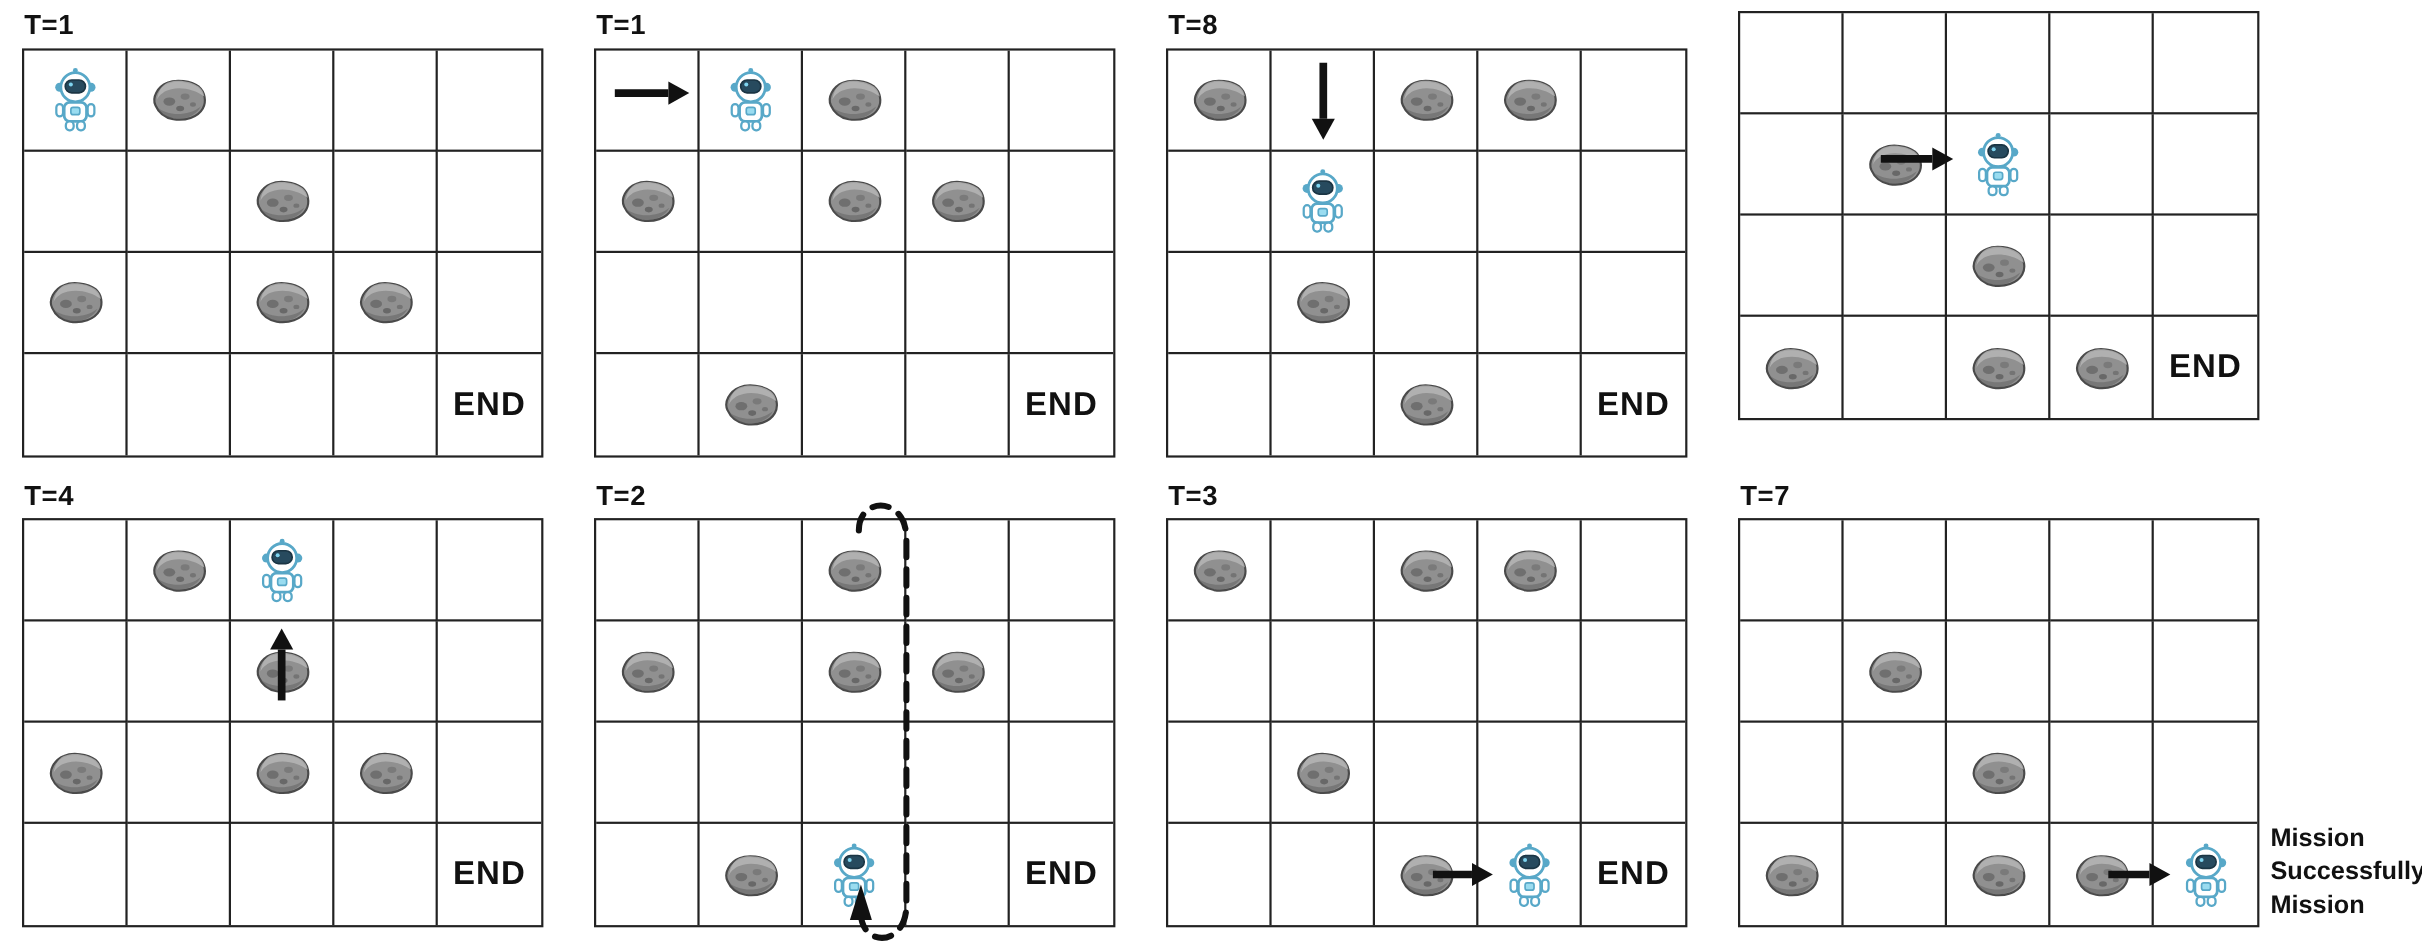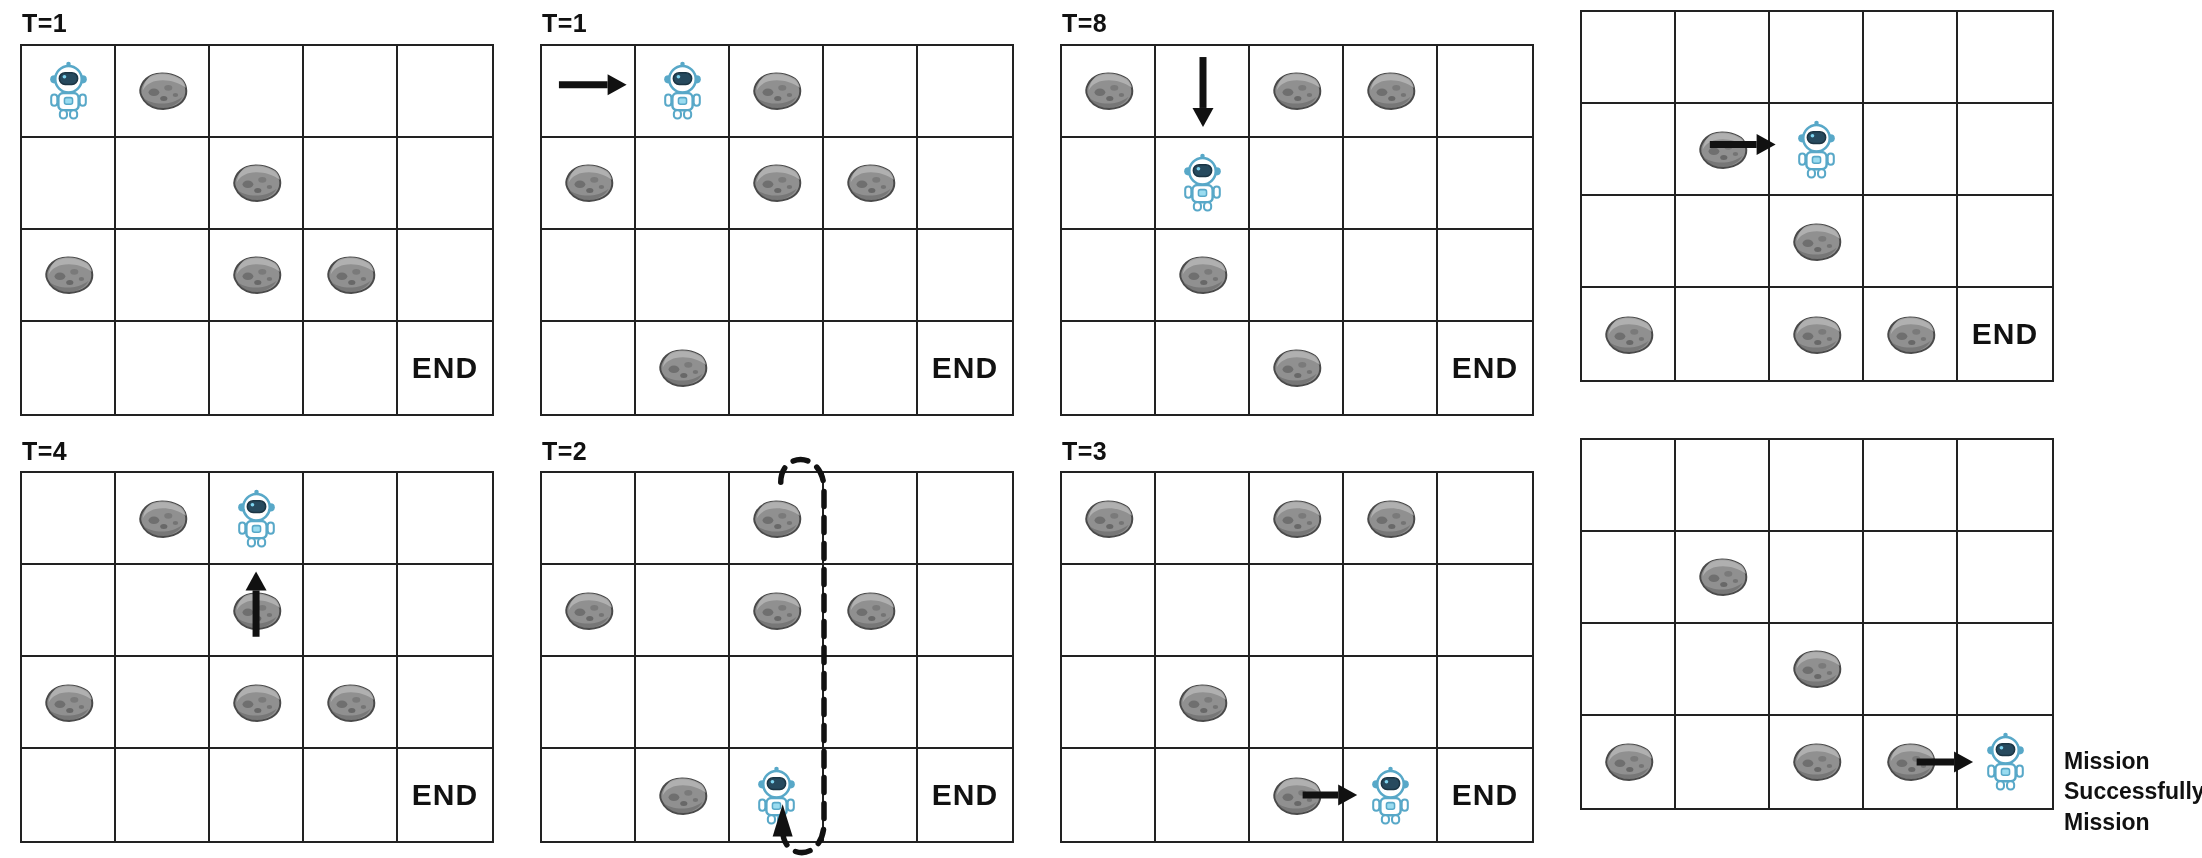--- a/index.html
+++ b/index.html
@@ -808,20 +808,21 @@
           </div>
           <svg class="overlay" width="470" height="368">
             <g>
               <line x1="240.64000000000001" y1="322" x2="276.16" y2="322" stroke="#111111" stroke-width="7"></line>
               <polygon points="295.16,322 276.16,332.5 276.16,311.5" fill="#111111"></polygon>
             </g>
           </svg>
         </div>
       </div>
       <div class="panel">
+        <div class="panel-label">T=7</div>
         <div class="grid" style="width: 474px; height: 372px;">
           <div class="cell" style="left: 0px; top: 0px; width: 94px; height: 92px;"></div>
           <div class="cell" style="left: 94px; top: 0px; width: 94px; height: 92px;"></div>
           <div class="cell" style="left: 188px; top: 0px; width: 94px; height: 92px;"></div>
           <div class="cell" style="left: 282px; top: 0px; width: 94px; height: 92px;"></div>
           <div class="cell last-col" style="left: 376px; top: 0px; width: 94px; height: 92px;"></div>
           <div class="cell" style="left: 0px; top: 92px; width: 94px; height: 92px;"></div>
           <div class="cell" style="left: 94px; top: 92px; width: 94px; height: 92px;">
             <span class="entity">
               <svg viewBox="0 0 64 48" width="58" height="43" aria-hidden="true">

